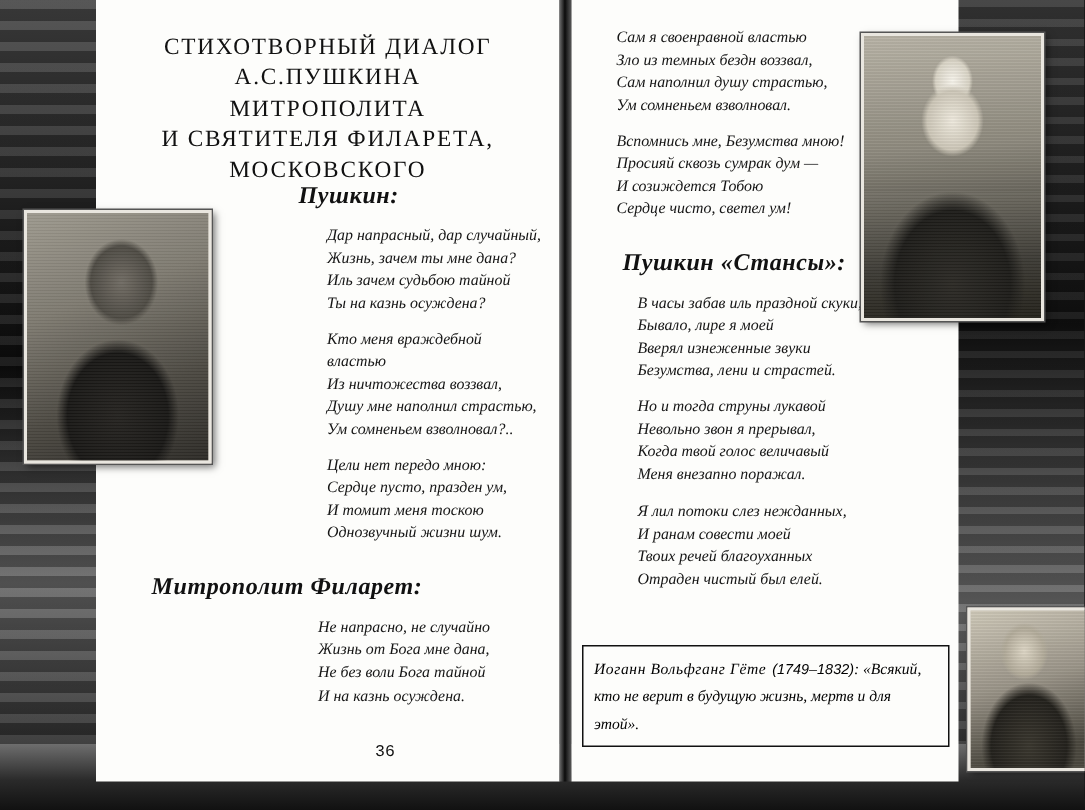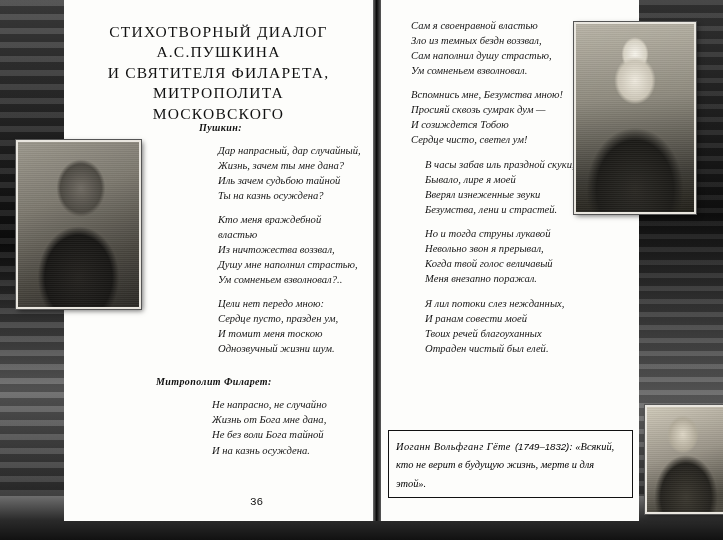--- a/index.html
+++ b/index.html
@@ -73,21 +73,21 @@
     font-size: 15.5px;
     letter-spacing: 1.2px;
     line-height: 1.32;
     color: #111;
     margin: 22px 18px 0 18px;
     text-transform: uppercase;
   }
   .speaker {
     font-family: "Liberation Serif", serif;
     font-style: italic;
-    font-size: 10px;
+    font-size: 16px;
     color: #111;
     font-weight: bold;
     letter-spacing: .4px;
   }
   .verse {
     font-family: "Liberation Serif", serif;
     font-style: italic;
     font-size: 10.6px;
     line-height: 1.42;
     color: #151515;
@@ -95,21 +95,21 @@
   }
   .stanza { margin-bottom: 9px; }
 
   
   .left-body {
     position: absolute;
     left: 0; top: 122px; right: 10px;
   }
   .speaker-pushkin { margin-left: 135px; }
   .verse-block-1 { margin-left: 154px; margin-top: 10px; }
-  .speaker-filaret { margin-left: 92px; margin-top: 20px; }
+  .speaker-filaret { margin-left: 37px; margin-top: 20px; }
   .verse-block-2 { margin-left: 148px; margin-top: 10px; }
 
   
   .right-body {
     position: absolute;
     left: 22px; top: 18px; right: 10px;
   }
   .rb-indent { margin-left: 8px; }
   .speaker-stansy { margin-left: 12px; margin-top: 20px; }
   .verse-block-4 { margin-left: 22px; margin-top: 10px; }
@@ -207,22 +207,22 @@
   <div class="bg-texture"></div>
   <div class="bg-left-col"></div>
   <div class="bg-right-col"></div>
   <div class="bg-bottom"></div>
 
   <div class="page page-left">
 
     <div class="title">
       <div>СТИХОТВОРНЫЙ ДИАЛОГ</div>
       <div>А.С.ПУШКИНА</div>
+      <div>МИТРОПОЛИТА</div>
       <div>И СВЯТИТЕЛЯ ФИЛАРЕТА,</div>
-      <div>МИТРОПОЛИТА</div>
       <div>МОСКОВСКОГО</div>
     </div>
 
     <div class="left-body">
 
       <div class="speaker speaker-pushkin">Пушкин:</div>
 
       <div class="verse-block-1">
         <div class="verse stanza">Дар напрасный, дар случайный,
 Жизнь, зачем ты мне дана?
@@ -260,20 +260,21 @@
         <div class="verse stanza">Сам я своенравной властью
 Зло из темных бездн воззвал,
 Сам наполнил душу страстью,
 Ум сомненьем взволновал.</div>
         <div class="verse stanza">Вспомнись мне, Безумства мною!
 Просияй сквозь сумрак дум —
 И созиждется Тобою
 Сердце чисто, светел ум!</div>
       </div>
 
+      <div class="speaker speaker-stansy">Пушкин «Стансы»:</div>
 
       <div class="verse-block-4">
         <div class="verse stanza">В часы забав иль праздной скуки,
 Бывало, лире я моей
 Вверял изнеженные звуки
 Безумства, лени и страстей.</div>
         <div class="verse stanza">Но и тогда струны лукавой
 Невольно звон я прерывал,
 Когда твой голос величавый
 Меня внезапно поражал.</div>

